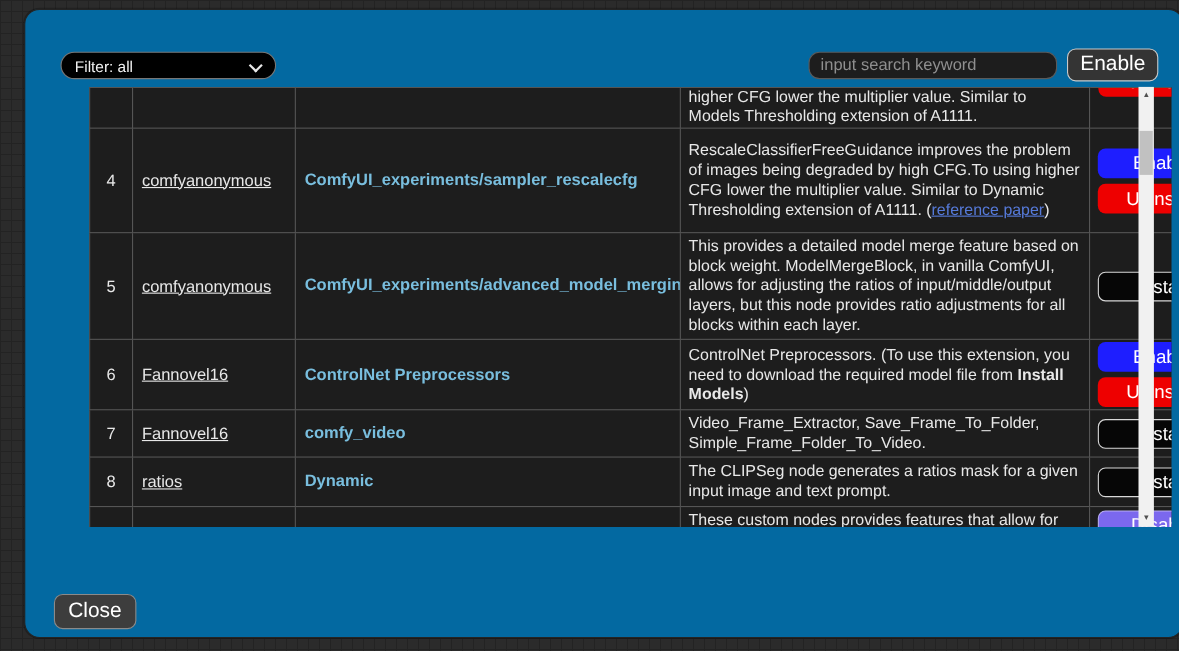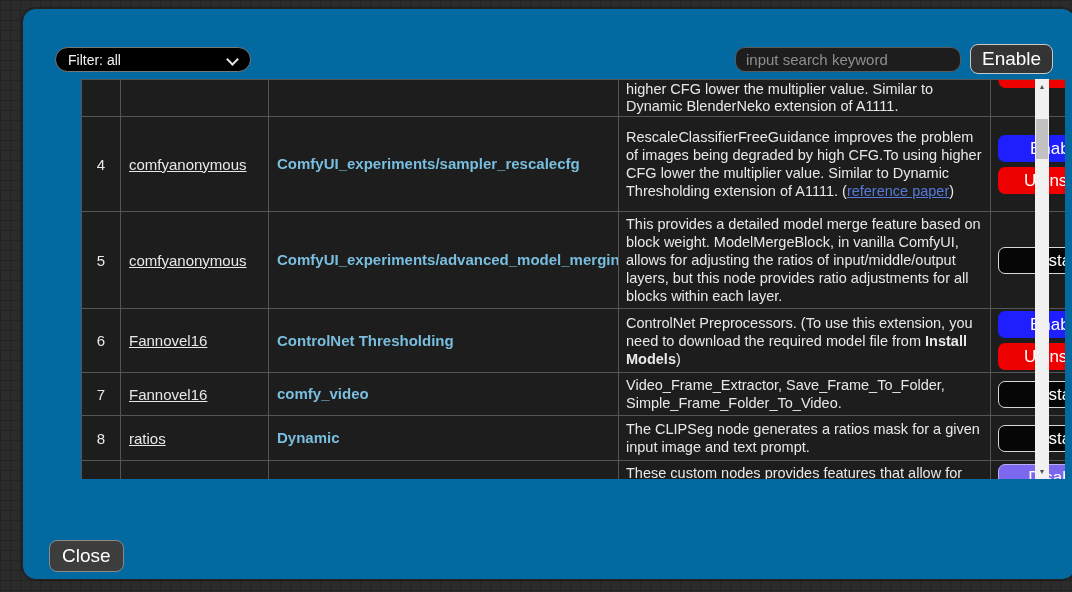--- a/index.html
+++ b/index.html
@@ -119,21 +119,21 @@
 
   <div class="table-viewport">
     <table class="ext">
       <tbody id="ext-tbody">
           <tr class="partial">
             <td class="c-num"></td>
             <td class="c-author"></td>
             <td class="c-name"></td>
             <td class="c-desc">
               <div>higher CFG lower the multiplier value. Similar to</div>
-              <div>Dynamic BlenderNeko extension of A1111.</div>
+              <div>Models Thresholding extension of A1111.</div>
             </td>
             <td class="c-actions">
               <button class="btn btn-uninstall">Uninstall</button>
             </td>
           </tr>
           <tr class="r4">
             <td class="c-num">4</td>
             <td class="c-author">comfyanonymous</td>
             <td class="c-name"><a class="name-link">ComfyUI_experiments/sampler_rescalecfg</a></td>
             <td class="c-desc">RescaleClassifierFreeGuidance improves the problem of images being degraded by high CFG.To using higher CFG lower the multiplier value. Similar to Dynamic Thresholding extension of A1111. (<a class="desc-link">reference paper</a>)</td>
@@ -147,21 +147,21 @@
             <td class="c-author">comfyanonymous</td>
             <td class="c-name"><a class="name-link">ComfyUI_experiments/advanced_model_merging</a></td>
             <td class="c-desc">This provides a detailed model merge feature based on block weight. ModelMergeBlock, in vanilla ComfyUI, allows for adjusting the ratios of input/middle/output layers, but this node provides ratio adjustments for all blocks within each layer.</td>
             <td class="c-actions">
               <button class="btn btn-install">Install</button>
             </td>
           </tr>
           <tr class="r6">
             <td class="c-num">6</td>
             <td class="c-author">Fannovel16</td>
-            <td class="c-name"><a class="name-link">ControlNet Thresholding</a></td>
+            <td class="c-name"><a class="name-link">ControlNet Preprocessors</a></td>
             <td class="c-desc">ControlNet Preprocessors. (To use this extension, you need to download the required model file from <b>Install Models</b>)</td>
             <td class="c-actions">
               <button class="btn btn-enable">Enable</button>
               <button class="btn btn-uninstall">Uninstall</button>
             </td>
           </tr>
           <tr class="r7">
             <td class="c-num">7</td>
             <td class="c-author">Fannovel16</td>
             <td class="c-name"><a class="name-link">comfy_video</a></td>

